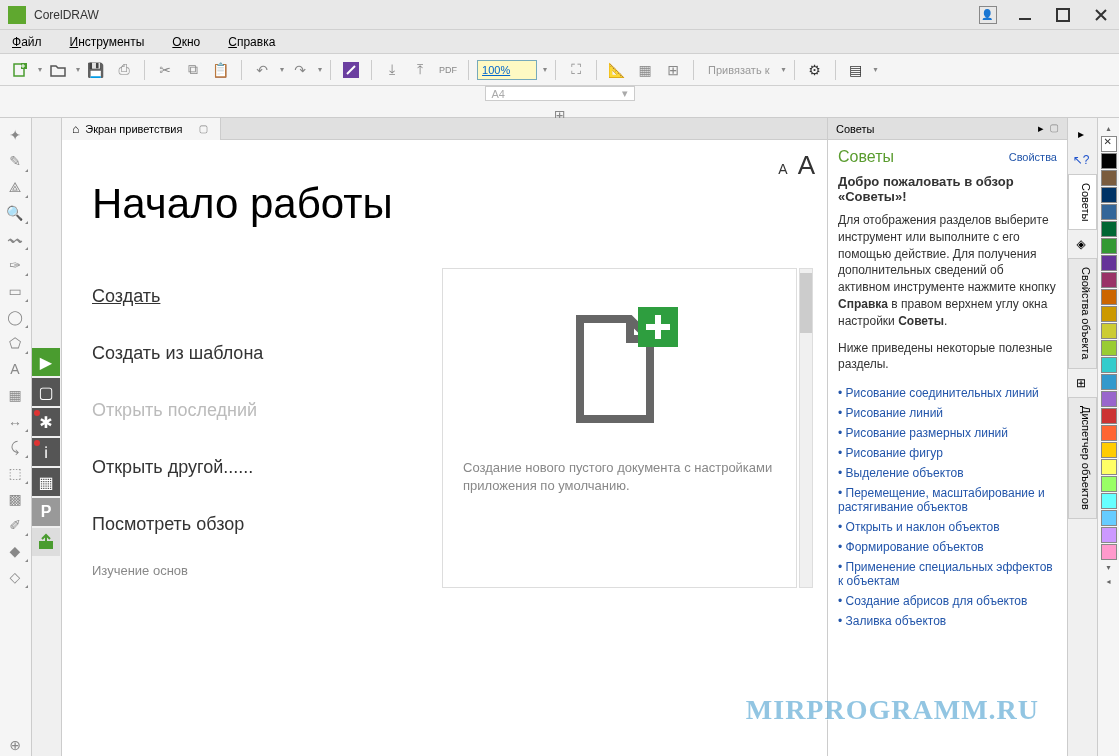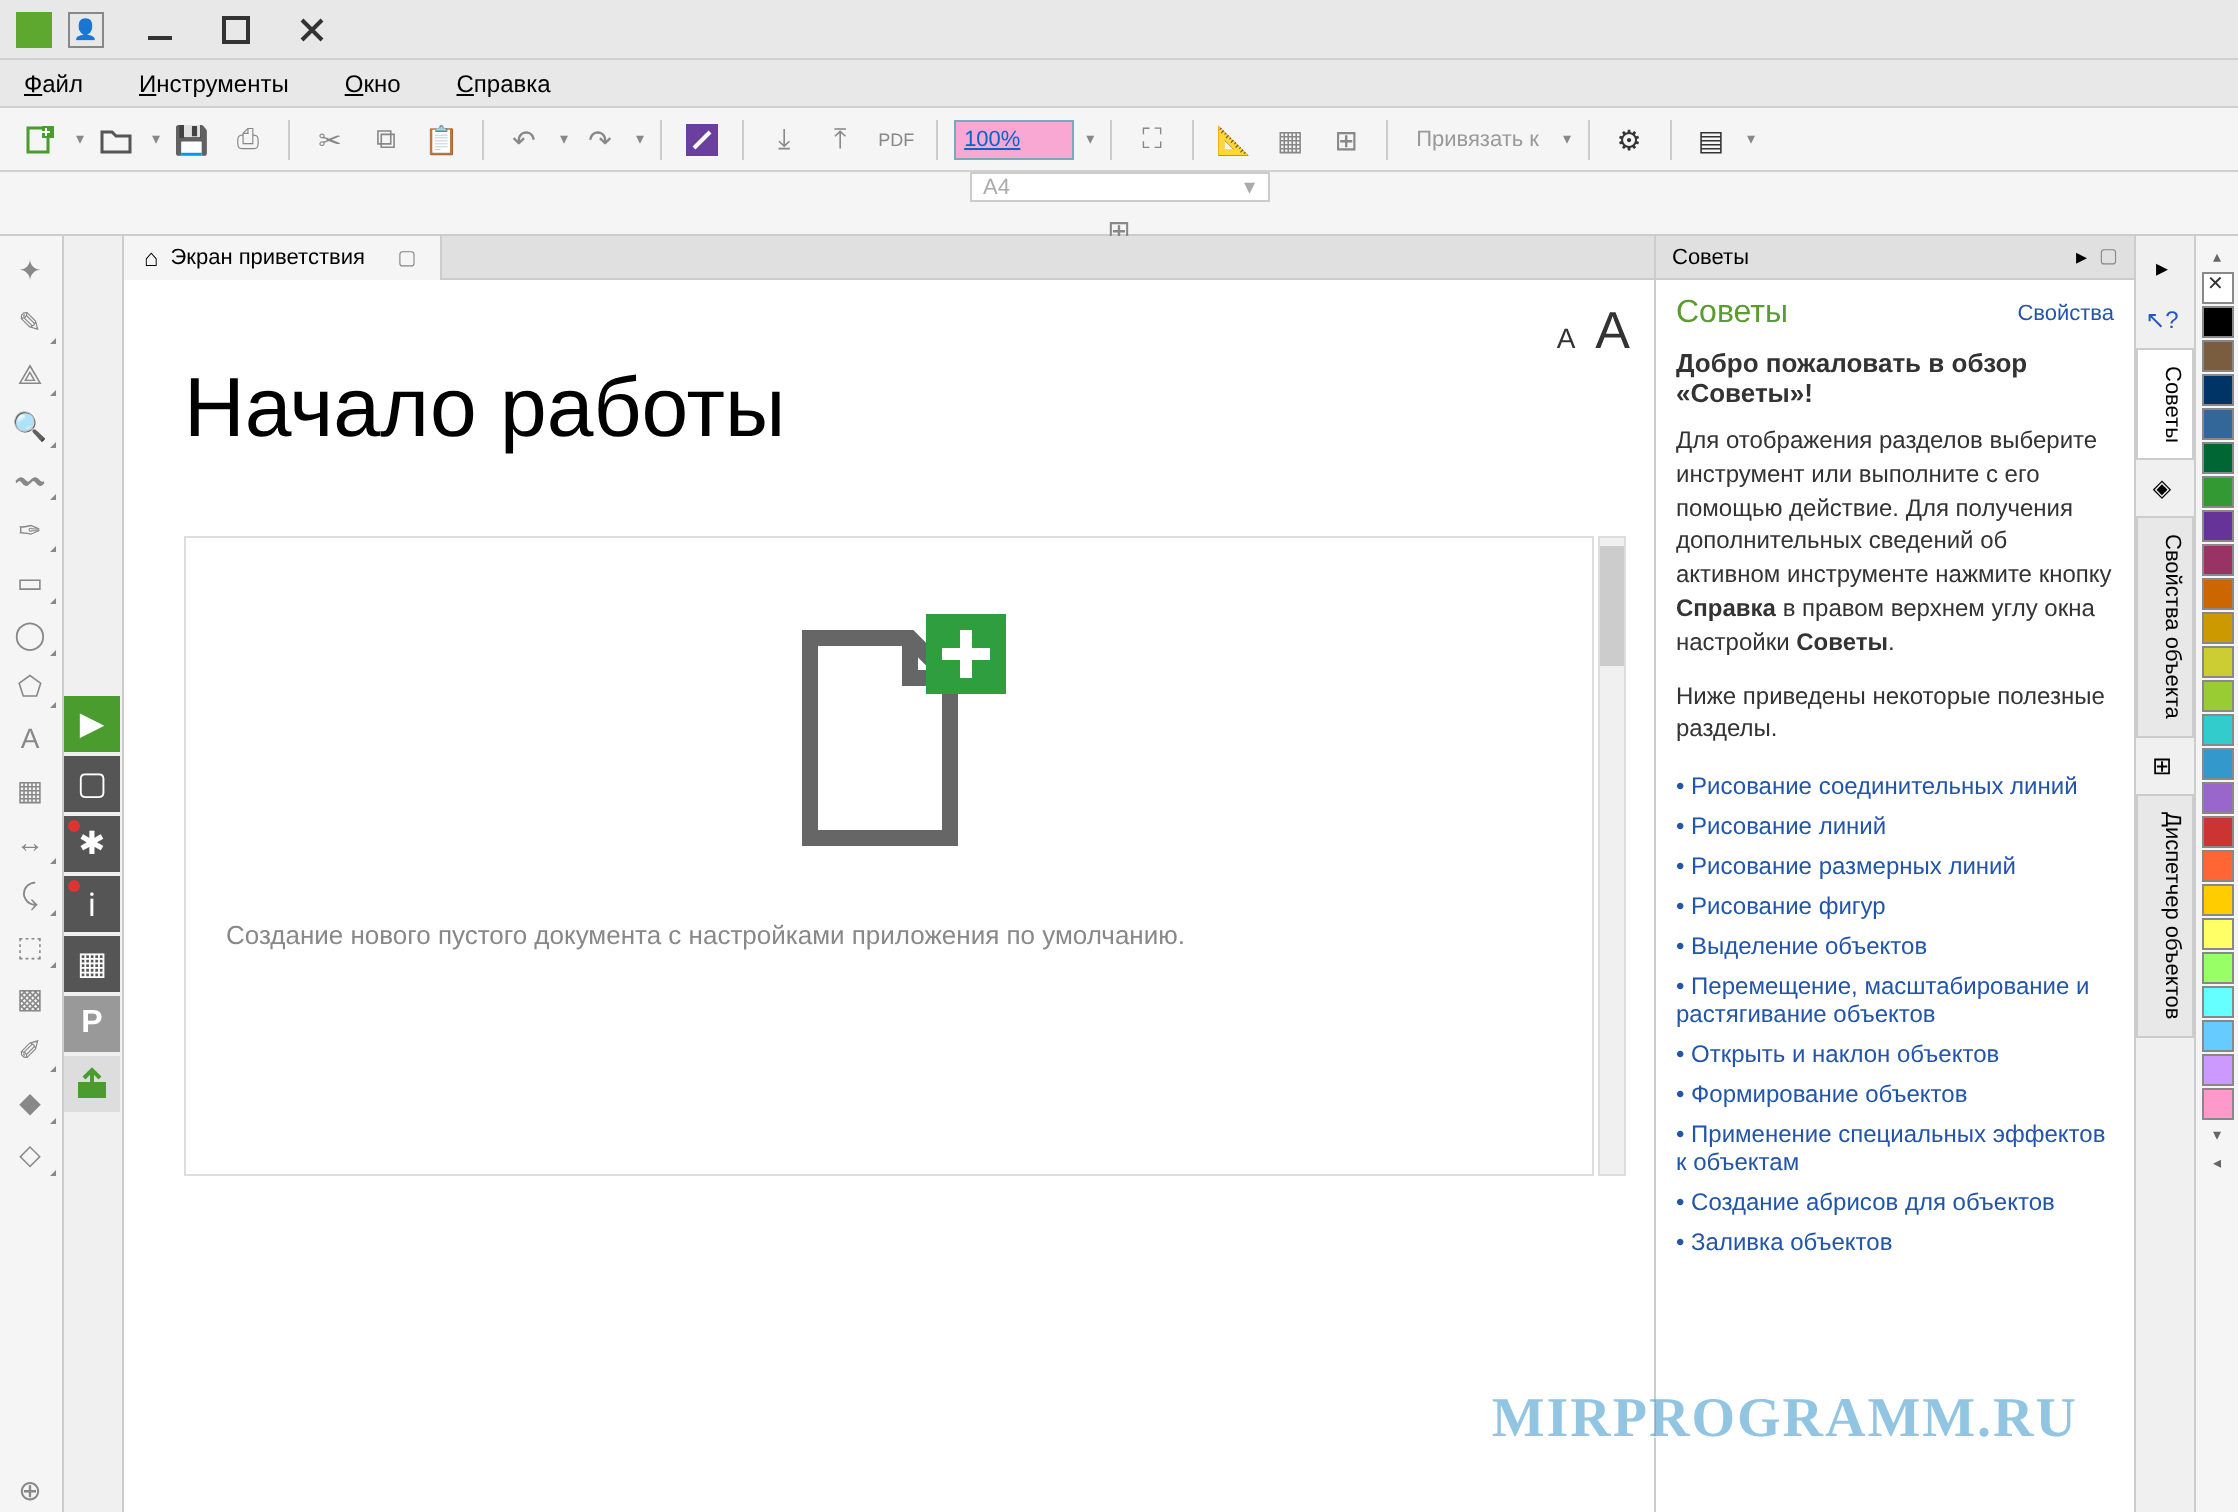--- a/index.html
+++ b/index.html
@@ -16,21 +16,21 @@
 
 .menubar { height: 24px; background: #e8e8e8; display: flex; align-items: center; padding: 0 12px; gap: 28px; font-size: 12px; border-bottom: 1px solid #d0d0d0; }
 .menu-item { cursor: pointer; }
 .menu-item u { text-decoration: underline; }
 
 
 .toolbar { height: 32px; background: #f5f5f5; border-bottom: 1px solid #d0d0d0; display: flex; align-items: center; padding: 0 8px; gap: 4px; }
 .tb-btn { width: 24px; height: 24px; display: flex; align-items: center; justify-content: center; color: #888; cursor: pointer; font-size: 14px; }
 .tb-btn.active { color: #333; }
 .tb-sep { width: 1px; height: 20px; background: #ccc; margin: 0 4px; }
-.zoom-box { width: 60px; height: 20px; border: 1px solid #7ab; background: #f9a8d4; font-size: 11px; padding: 3px 4px; display: flex; align-items: center; color: #0066cc; text-decoration: underline; }
+.zoom-box { width: 60px; height: 20px; border: 1px solid #7ab; background: #fef9c3; font-size: 11px; padding: 3px 4px; display: flex; align-items: center; color: #0066cc; text-decoration: underline; }
 .dropdown-arrow { font-size: 8px; color: #888; margin-left: 2px; }
 .snap-label { font-size: 11px; color: #999; padding: 0 6px; }
 
 .propbar { height: 32px; background: #f5f5f5; border-bottom: 1px solid #ccc; display: flex; align-items: center; padding: 0 8px; gap: 6px; flex-direction: column; }
 .page-size { width: 150px; height: 22px; border: 1px solid #ccc; background: #fff; font-size: 11px; padding: 0 6px; display: flex; align-items: center; color: #aaa; }
 .unit-label { font-size: 11px; color: #aaa; padding: 0 4px; }
 .num-input { width: 60px; height: 18px; border: 1px solid #ccc; background: #fff; font-size: 10px; padding: 0 4px; color: #666; }
 .dual-input { display: flex; flex-direction: column; gap: 1px; }
 .dual-input .num-input { height: 14px; font-size: 9px; }
 
@@ -108,20 +108,21 @@
 .palette-arrow { font-size: 8px; color: #666; padding: 2px 0; cursor: pointer; }
 .watermark { position: absolute; bottom: 30px; right: 80px; font-size: 28px; font-weight: bold; color: #4aa0d0; opacity: 0.6; font-family: 'Comic Sans MS', cursive; text-shadow: 1px 1px 0 #fff; pointer-events: none; letter-spacing: 1px; }
 
 svg { display: block; }
 </style>
 </head>
 <body>
 
 <div class="titlebar">
   <span class="app-icon"></span>
+  <span class="app-title">CorelDRAW</span>
   <div class="win-controls">
     <span class="user-icon">👤</span>
     <span class="win-btn">
         <svg width="14" height="14">
           <rect x="1" y="10" width="12" height="2" fill="#333"></rect>
         </svg>
       </span>
     <span class="win-btn">
         <svg width="14" height="14">
           <rect x="1" y="1" width="12" height="12" fill="none" stroke="#333" stroke-width="2"></rect>
@@ -279,20 +280,28 @@
         <span class="home-icon">⌂</span>
         <span>Экран приветствия</span>
         <span class="tab-close">▢</span>
       </div>
     </div>
     <div class="welcome-body">
       <div class="welcome-main">
         <div class="font-preview"><span class="small-a">A</span><span class="big-a">A</span></div>
         <h1 class="welcome-title">Начало работы</h1>
         <div class="welcome-cols scroll-wrap">
+          <div class="welcome-list">
+            <div class="welcome-item active">Создать</div>
+            <div class="welcome-item">Создать из шаблона</div>
+            <div class="welcome-item disabled">Открыть последний</div>
+            <div class="welcome-item">Открыть другой......</div>
+            <div class="welcome-item">Посмотреть обзор</div>
+            <div class="welcome-sub">Изучение основ</div>
+          </div>
           <div class="welcome-preview">
             <div class="preview-icon">
               <svg class="doc-svg" viewBox="0 0 120 130">
                 <path d="M20 20 L70 20 L90 40 L90 120 L20 120 Z" fill="none" stroke="#666" stroke-width="8"></path>
                 <path d="M70 20 L70 40 L90 40" fill="none" stroke="#666" stroke-width="8"></path>
                 <rect x="78" y="8" width="40" height="40" fill="#2e9e3f"></rect>
                 <path d="M98 16 v24 M86 28 h24" stroke="#fff" stroke-width="6"></path>
               </svg>
             </div>
             <div class="preview-desc">Создание нового пустого документа с настройками приложения по умолчанию.</div>

